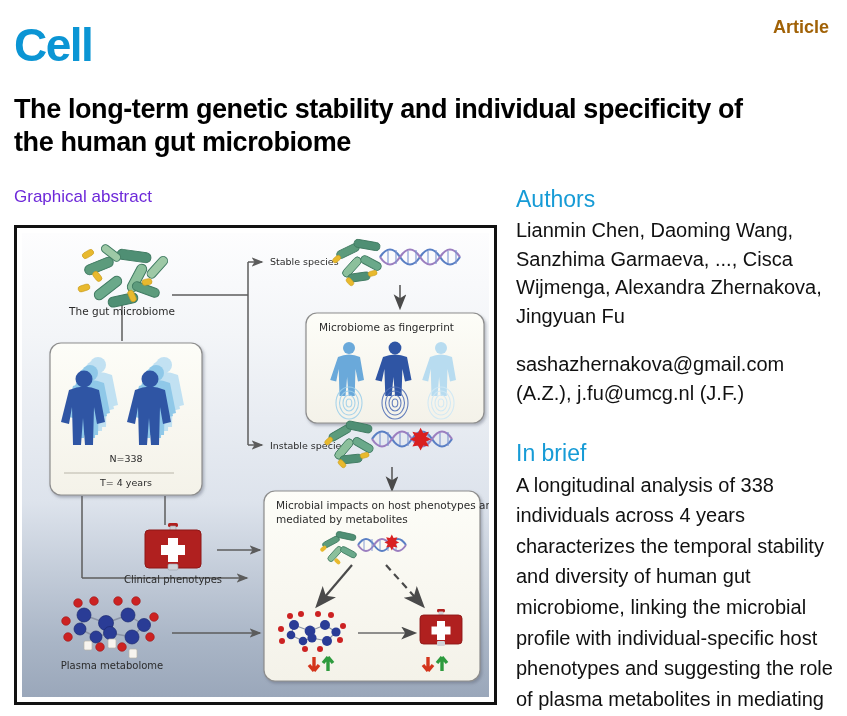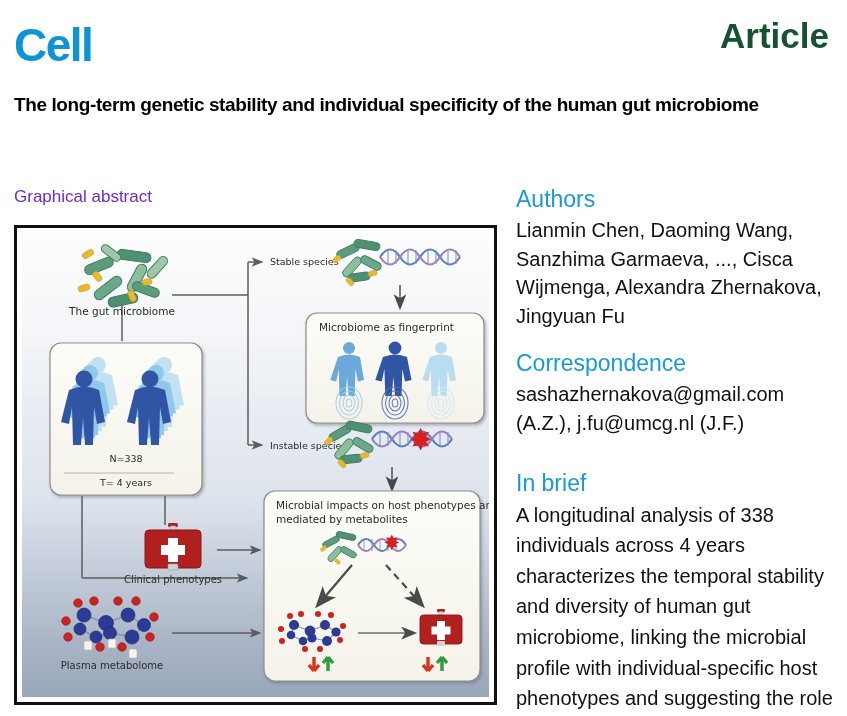--- a/index.html
+++ b/index.html
@@ -13,25 +13,25 @@
   .page { position: relative; width: 847px; height: 716px; background:#fff; }
 
   
   .brand {
     position: absolute; left: 14px; top: 22px;
     font-size: 46px; font-weight: 700; letter-spacing: -1.5px;
     color: #0b95d4; line-height: 1;
   }
   .article-tag {
     position: absolute; right: 18px; top: 18px;
-    font-size: 35px; font-weight: 700; color: #14532d; line-height: 1;
+    font-size: 18px; font-weight: 700; color: #a16207; line-height: 1;
   }
   .paper-title {
     position: absolute; left: 14px; top: 93px; width: 760px;
-    font-size: 19px; font-weight: 700; color: #000;
+    font-size: 27px; font-weight: 700; color: #000;
     line-height: 1.22; letter-spacing: -0.4px;
   }
 
   
   .sec-head {
     color: #6d28d9; font-size: 17px; font-weight: 400; line-height: 1.1;
   }
   #ga-head { position: absolute; left: 14px; top: 188px; }
   .right-col { position: absolute; left: 516px; top: 186px; width: 322px; }
   .right-col h3 { margin: 0 0 3px 0; font-weight: 400; font-size: 23px; color: #169bd6; }
@@ -437,21 +437,20 @@
       </svg>
     </div>
   </div>
 
   <div class="right-col">
     <div class="blk">
       <h3>Authors</h3>
       <p>Lianmin Chen, Daoming Wang, Sanzhima Garmaeva, ..., Cisca Wijmenga, Alexandra Zhernakova, Jingyuan Fu</p>
     </div>
     <div class="blk">
-      <h3>Correspondence</h3>
       <p>sashazhernakova@gmail.com (A.Z.), j.fu@umcg.nl (J.F.)</p>
     </div>
     <div class="blk inbrief">
       <h3>In brief</h3>
       <p>A longitudinal analysis of 338 individuals across 4 years characterizes the temporal stability and diversity of human gut microbiome, linking the microbial profile with individual-specific host phenotypes and suggesting the role of plasma metabolites in mediating the impact of microbiome on host physiology.</p>
     </div>
   </div>
 
 </div>
 

